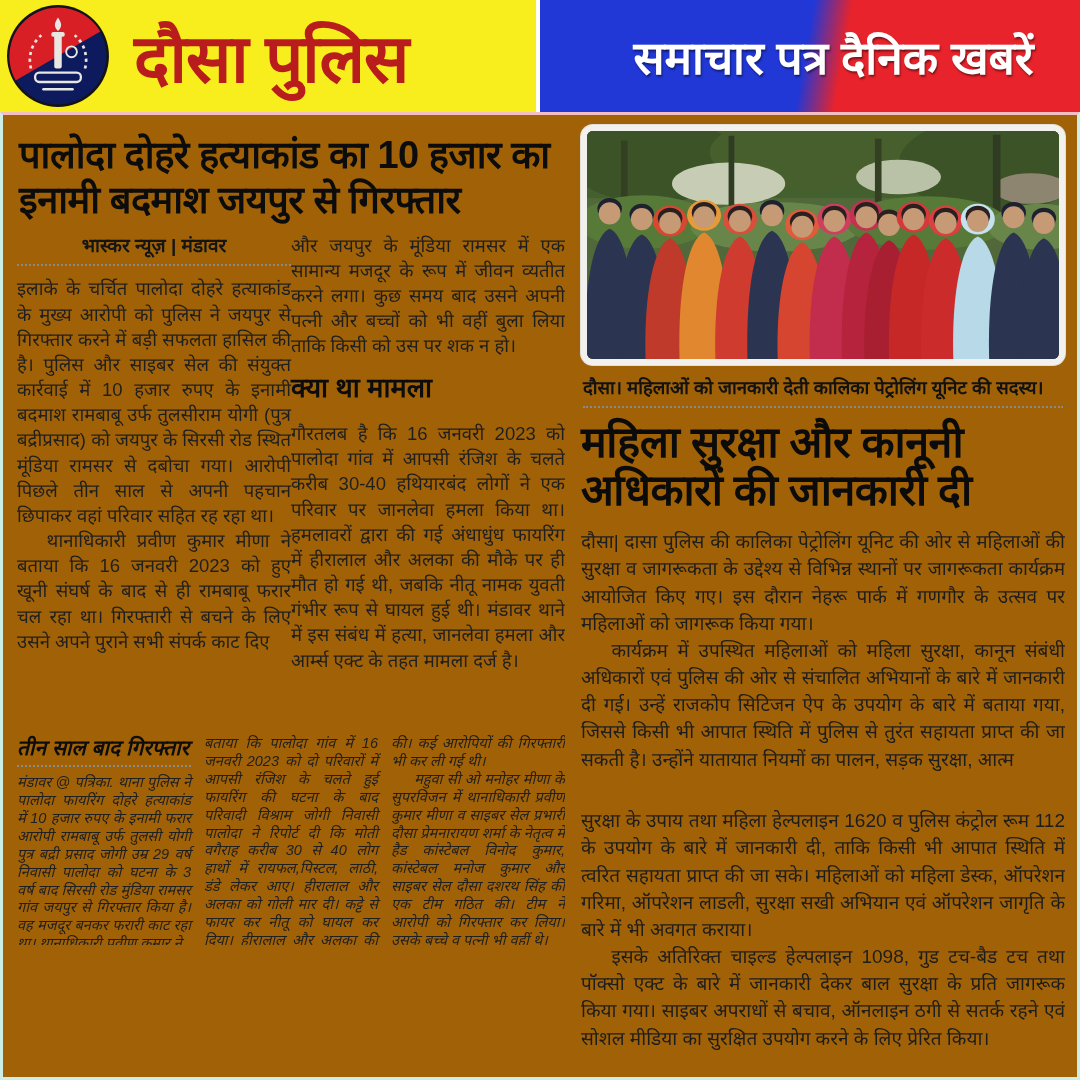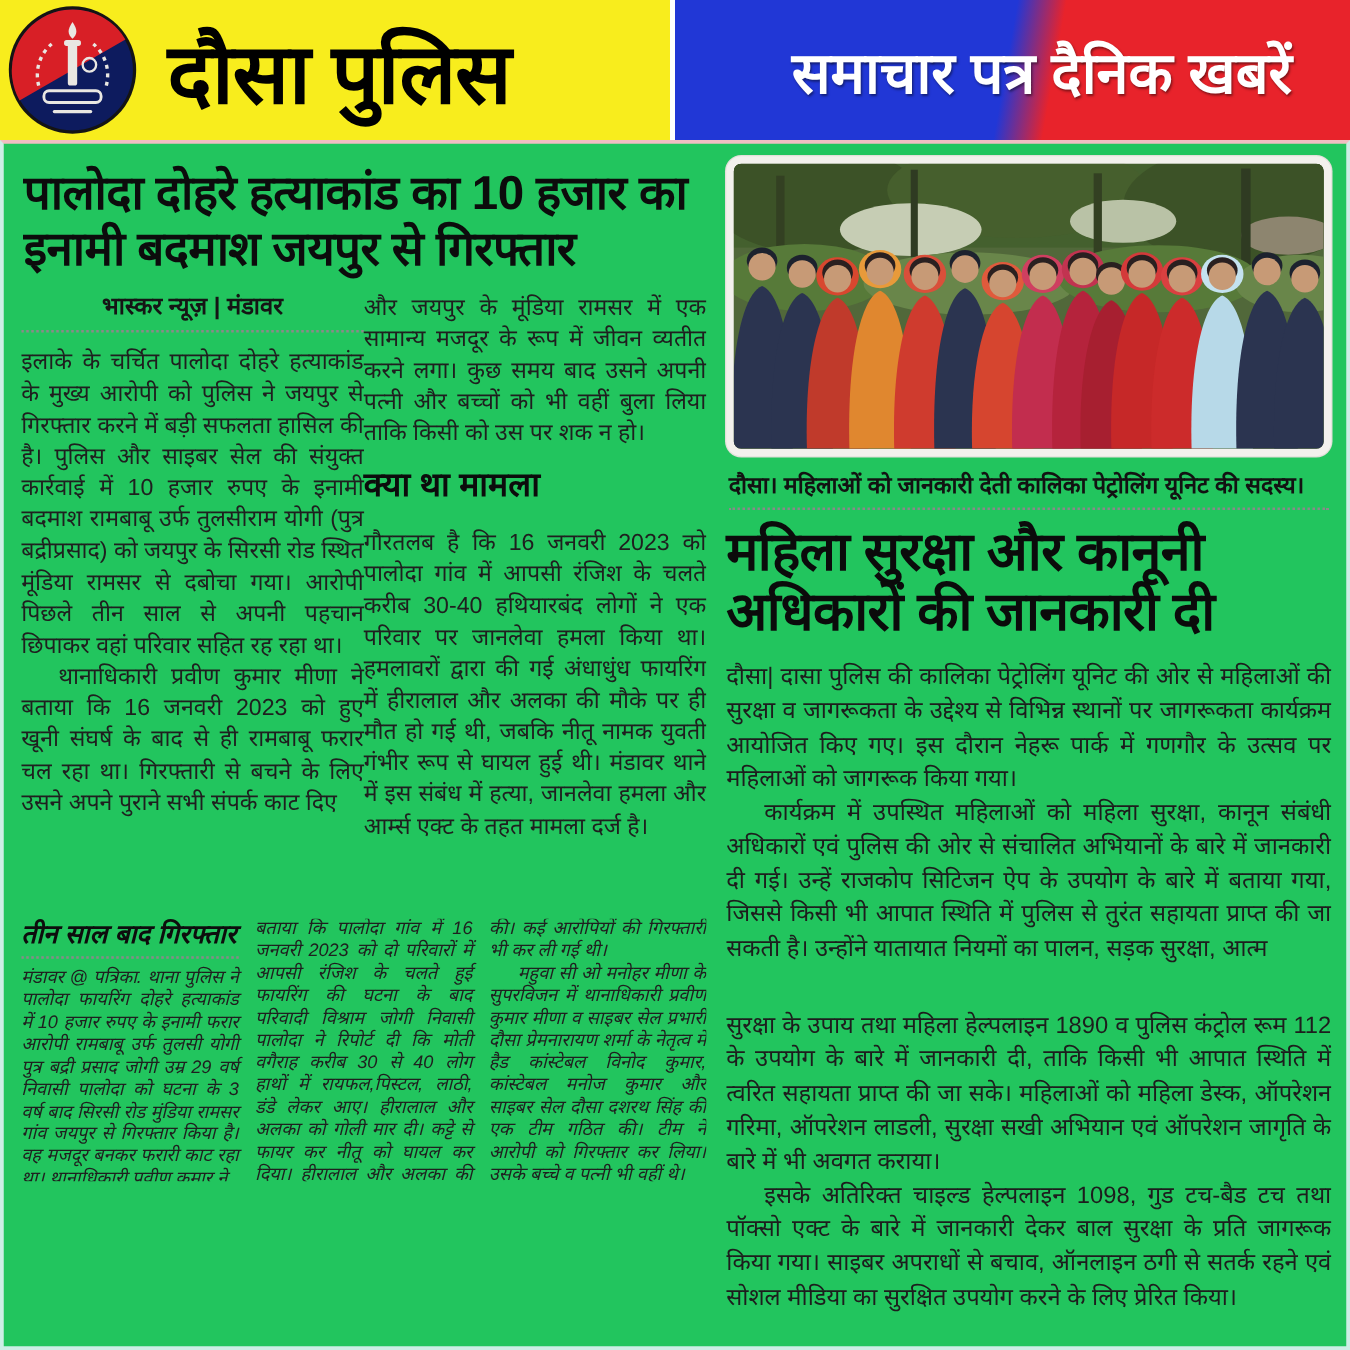--- a/index.html
+++ b/index.html
@@ -3,27 +3,27 @@
 <meta charset="utf-8">
 <style>
   * { margin:0; padding:0; box-sizing:border-box; }
   html,body { width:1080px; height:1080px; background:#ffffff; font-family:"Liberation Sans", sans-serif; }
   .page { width:1080px; height:1080px; overflow:hidden; background:#fff; display:flex; flex-direction:column; }
 
   
   .header { height:112px; display:flex; flex:0 0 112px; }
   .header-left { width:536px; background:#f8ed1d; display:flex; align-items:center; overflow:hidden; }
   .logo-wrap { width:104px; height:104px; margin-left:6px; flex:0 0 auto; }
-  .brand { font-size:67px; font-weight:800; color:#000000; margin-left:24px; white-space:nowrap; letter-spacing:-1px; }
+  .brand { font-size:67px; font-weight:800; color:#b91c1c; margin-left:24px; white-space:nowrap; letter-spacing:-1px; }
   .header-right { flex:1; background:linear-gradient(100deg,#2137d6 0%,#2137d6 49%,#e8232b 56%,#e8232b 100%);
                   display:flex; align-items:center; justify-content:center; border-left:4px solid #fff;padding-left:47px; }
   .tagline { color:#ffffff; font-size:46px; font-weight:800; white-space:nowrap; text-shadow:1px 2px 2px rgba(0,0,0,.45); }
 
   
-  .content { flex:1; background:#22c55e; border-top:3px solid #f2bec2; border-left:3px solid #cdeee6;
+  .content { flex:1; background:#a16207; border-top:3px solid #f2bec2; border-left:3px solid #cdeee6;
              border-right:3px solid #cdeee6; border-bottom:3px solid #cdeee6;
              padding:10px 12px 8px 14px; display:flex; gap:16px; overflow:hidden; }
   .left-block { width:548px; flex:0 0 548px; }
   .right-block { flex:1; min-width:0; }
 
   h1.a1-headline { font-size:38px; line-height:1.18; font-weight:800; color:#0c0c0c; margin:8px 0 10px 2px; letter-spacing:-0.5px; }
   .a1-body { display:flex; height:502px; overflow:hidden; }
   .news-col { flex:1; font-size:18.5px; line-height:1.36; color:#1f1f1f; text-align:justify; }
   .byline { font-size:19px; font-weight:700; text-align:center; color:#151515; padding:0 6px 6px 6px;
             border-bottom:2px dotted #8a8a8a; margin-bottom:10px; }
@@ -223,20 +223,20 @@
       <div class="caption">दौसा। महिलाओं को जानकारी देती कालिका पेट्रोलिंग यूनिट की सदस्य।</div>
 
       <h2 class="r-headline">महिला सुरक्षा और कानूनी अधिकारों की जानकारी दी</h2>
 
       <div class="r-body">
         <div class="r-col">
           <p>दौसा| दासा पुलिस की कालिका पेट्रोलिंग यूनिट की ओर से महिलाओं की सुरक्षा व जागरूकता के उद्देश्य से विभिन्न स्थानों पर जागरूकता कार्यक्रम आयोजित किए गए। इस दौरान नेहरू पार्क में गणगौर के उत्सव पर महिलाओं को जागरूक किया गया।</p>
           <p class="para2">कार्यक्रम में उपस्थित महिलाओं को महिला सुरक्षा, कानून संबंधी अधिकारों एवं पुलिस की ओर से संचालित अभियानों के बारे में जानकारी दी गई। उन्हें राजकोप सिटिजन ऐप के उपयोग के बारे में बताया गया, जिससे किसी भी आपात स्थिति में पुलिस से तुरंत सहायता प्राप्त की जा सकती है। उन्होंने यातायात नियमों का पालन, सड़क सुरक्षा, आत्म</p>
         </div>
         <div class="r-col">
-          <p>सुरक्षा के उपाय तथा महिला हेल्पलाइन 1890 व पुलिस कंट्रोल रूम 112 के उपयोग के बारे में जानकारी दी, ताकि किसी भी आपात स्थिति में त्वरित सहायता प्राप्त की जा सके। महिलाओं को महिला डेस्क, ऑपरेशन गरिमा, ऑपरेशन लाडली, सुरक्षा सखी अभियान एवं ऑपरेशन जागृति के बारे में भी अवगत कराया।</p>
+          <p>सुरक्षा के उपाय तथा महिला हेल्पलाइन 1620 व पुलिस कंट्रोल रूम 112 के उपयोग के बारे में जानकारी दी, ताकि किसी भी आपात स्थिति में त्वरित सहायता प्राप्त की जा सके। महिलाओं को महिला डेस्क, ऑपरेशन गरिमा, ऑपरेशन लाडली, सुरक्षा सखी अभियान एवं ऑपरेशन जागृति के बारे में भी अवगत कराया।</p>
           <p class="para2">इसके अतिरिक्त चाइल्ड हेल्पलाइन 1098, गुड टच-बैड टच तथा पॉक्सो एक्ट के बारे में जानकारी देकर बाल सुरक्षा के प्रति जागरूक किया गया। साइबर अपराधों से बचाव, ऑनलाइन ठगी से सतर्क रहने एवं सोशल मीडिया का सुरक्षित उपयोग करने के लिए प्रेरित किया।</p>
         </div>
       </div>
 
     </div>
   </div>
 </div>
 
 </body></html>

